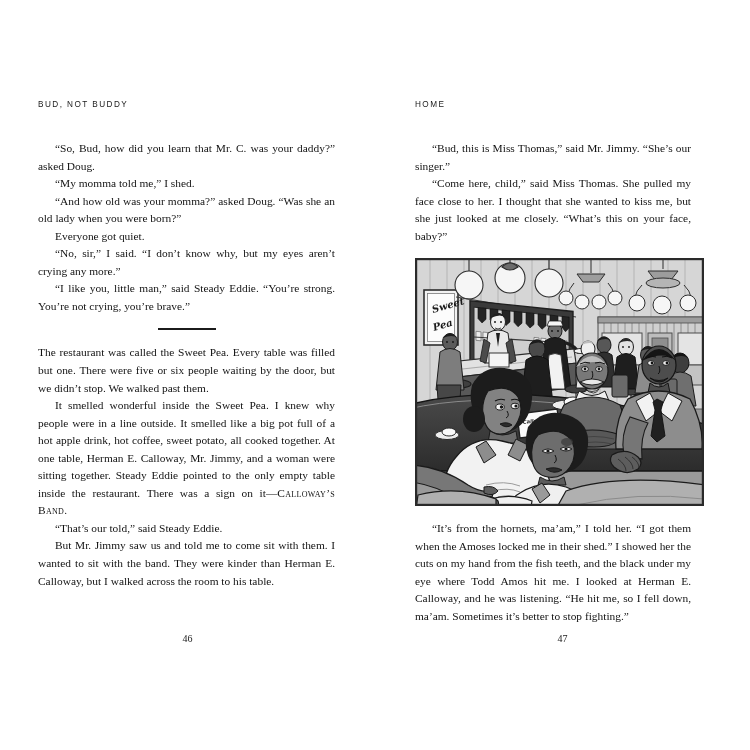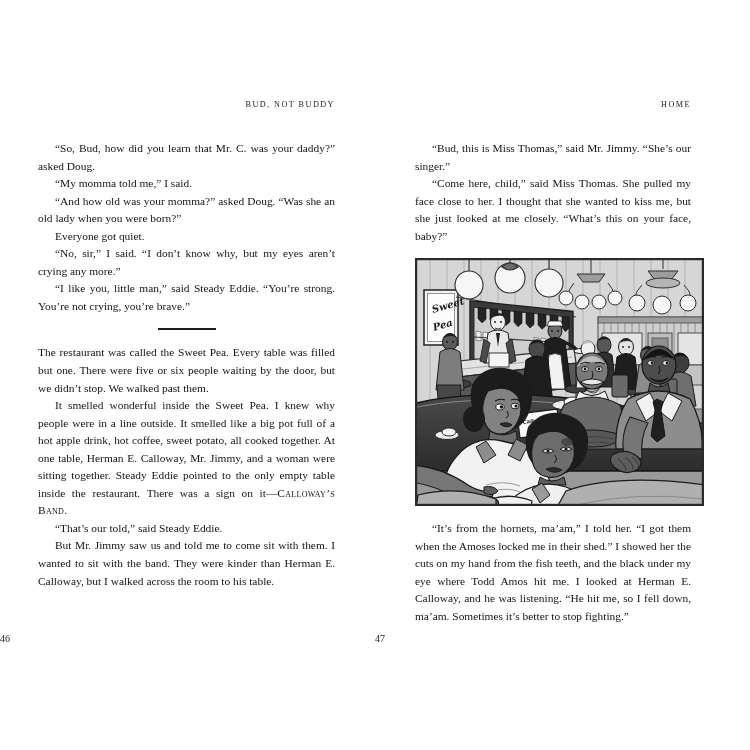--- a/index.html
+++ b/index.html
@@ -27,28 +27,28 @@
     position: relative;
     width: 375px;
     height: 750px;
     box-sizing: border-box;
   }
 
   .page-left  { padding: 0 40px 0 38px; }
   .page-right { padding: 0 59px 0 40px; }
 
   .running-head {
-    text-align: right;
+    text-align: left;
     font-size: 8.2px;
     letter-spacing: 1.45px;
     font-variant: small-caps;
     text-transform: uppercase;
     color: #1a1a1a;
     margin-top: 100px;
-    font-family: Liberation Serif, serif;
+    font-family: Liberation Sans, sans-serif;
   }
 
   .body-block {
     margin-top: 31px;
     font-size: 11.4px;
     line-height: 17.55px;
     text-align: justify;
     color: #121212;
     hyphens: none;
   }
@@ -76,20 +76,21 @@
     width: 58px;
     height: 2px;
     background: #1b1b1b;
   }
 
   .folio {
     position: absolute;
     bottom: 106px;
     left: 0;
     right: 0;
+    text-align: center;
     font-size: 10px;
     color: #1a1a1a;
   }
 
   
   .illustration {
     position: relative;
     width: 287px;
     height: 246px;
     margin: 13px 0 13px 0;
@@ -114,21 +115,21 @@
 <body>
 
 <div class="spread">
 
   <div class="page page-left">
 
     <div class="running-head">BUD, NOT BUDDY</div>
 
     <div class="body-block">
       <p>“So, Bud, how did you learn that Mr. C. was your daddy?” asked Doug.</p>
-      <p>“My momma told me,” I said.</p>
+      <p>“My momma told me,” I shed.</p>
       <p>“And how old was your momma?” asked Doug. “Was she an old lady when you were born?”</p>
       <p>Everyone got quiet.</p>
       <p>“No, sir,” I said. “I don’t know why, but my eyes aren’t crying any more.”</p>
       <p>“I like you, little man,” said Steady Eddie. “You’re strong. You’re not crying, you’re brave.”</p>
     </div>
 
     <div class="scene-break">
       <div class="rule"></div>
     </div>
 

